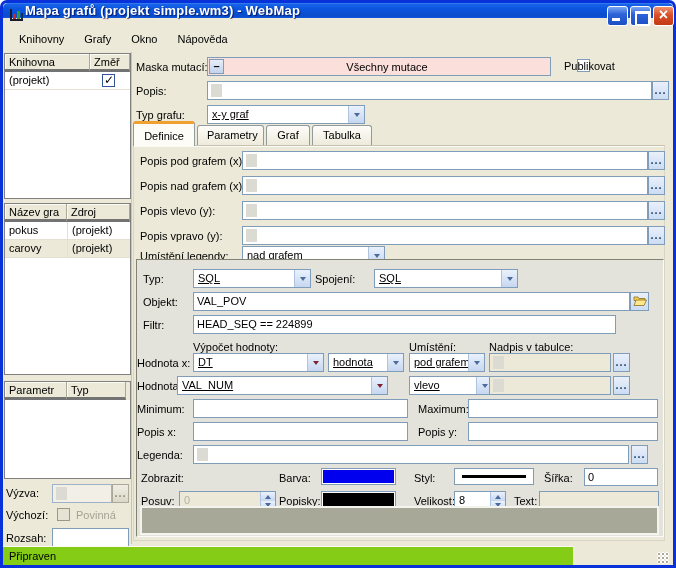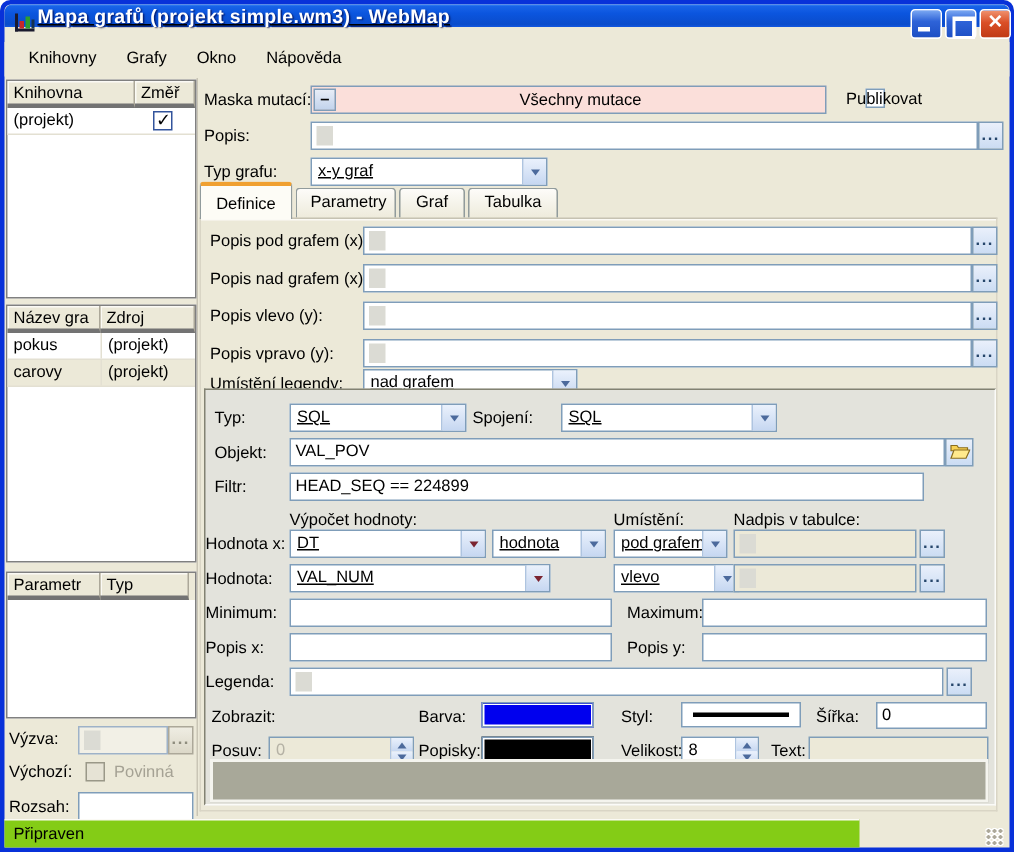--- a/index.html
+++ b/index.html
@@ -7,21 +7,21 @@
   body { font-family:"Liberation Sans","DejaVu Sans",sans-serif; font-size:11px; color:#000; }
   #win { position:relative; width:676px; height:568px; background:#ECE9D8; overflow:hidden;
          box-shadow: inset 0 0 0 3px #0831D9; border-radius:7px 7px 0 0; }
   .ab { position:absolute; }
   .lbl { position:absolute; white-space:nowrap; }
   .dis { color:#A5A294; }
 
   
   #titlebar { left:3px; top:3px; width:670px; height:15px; border-radius:5px 5px 0 0;
     background:linear-gradient(180deg,#3B8BF5 0%,#1863E8 8%,#0B55DE 40%,#0A4CCB 88%,#1257DF 100%);
-    display:flex; align-items:center;text-decoration:underline; }
+    display:flex; align-items:center; }
   #title-text { color:#fff; font-weight:bold; font-size:13px; margin-left:5px;
     text-shadow:1px 1px 1px rgba(0,0,60,.65); letter-spacing:.2px; }
   .winbtn { position:absolute; top:3px; width:21px; height:20px; border-radius:3px;
     border:1px solid #fff; }
   .winbtn.blue { background:linear-gradient(180deg,#7AA7F2,#2E63D8 40%,#1D4FC4); }
   .winbtn.red  { background:linear-gradient(180deg,#F0926F,#DA4F27 45%,#C03A15); }
   #btn-min::after { content:""; position:absolute; left:4px; bottom:4px; width:8px; height:3px; background:#fff; }
   #btn-max::after { content:""; position:absolute; left:4px; top:4px; width:11px; height:10px;
     border:2px solid #fff; border-top-width:3px; }
   #btn-close::after { content:"×"; position:absolute; left:0; top:-1px; width:100%; text-align:center;
@@ -265,21 +265,21 @@
       <span class="arw"></span>
     </div>
     <div class="combo" style="left:272px;top:93px;width:76px">
       <span class="cval">pod grafem</span>
       <span class="arw"></span>
     </div>
     <div class="txt ds" style="left:352px;top:93px;width:122px"><span class="sq"></span></div>
     <div class="dots" style="left:476px;top:93px">...</div>
 
     <span class="lbl" style="left:0px;top:120px">Hodnota:</span>
-    <div class="combo" style="left:56px;top:116px;width:174px">
+    <div class="combo" style="left:40px;top:116px;width:211px">
       <span class="cval">VAL_NUM</span>
       <span class="arw red"></span>
     </div>
     <div class="combo" style="left:272px;top:116px;width:84px">
       <span class="cval">vlevo</span>
       <span class="arw"></span>
     </div>
     <div class="txt ds" style="left:352px;top:116px;width:122px"><span class="sq"></span></div>
     <div class="dots" style="left:476px;top:116px">...</div>
 

